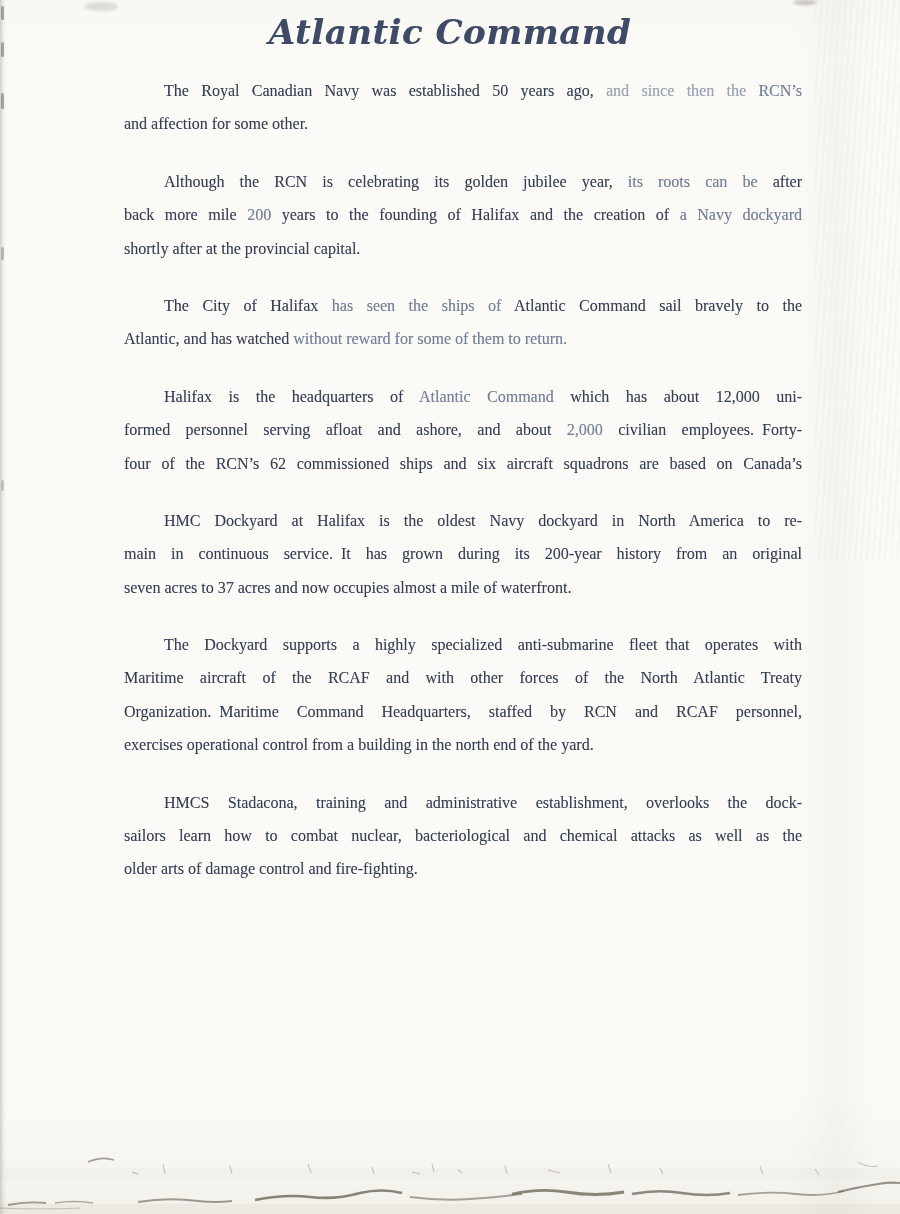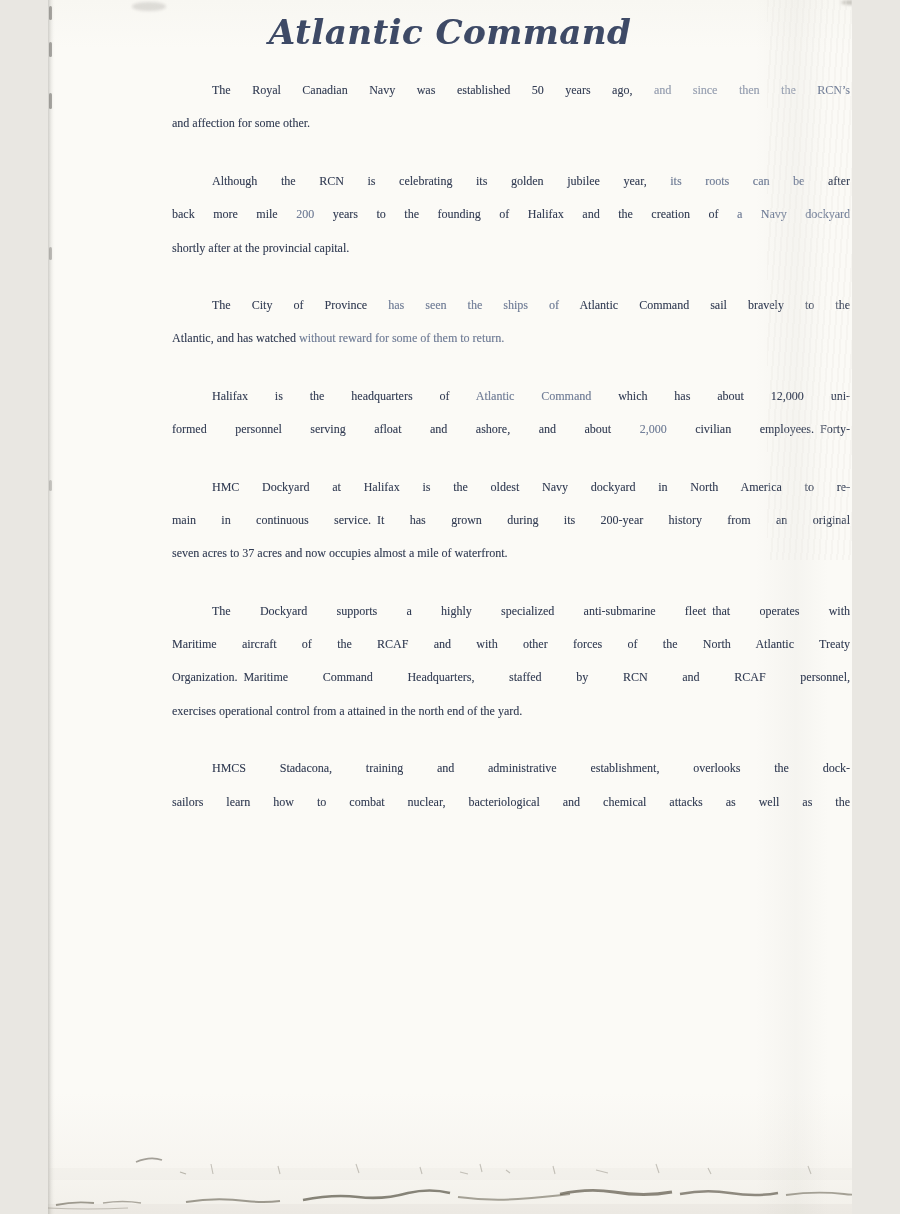--- a/index.html
+++ b/index.html
@@ -1,18 +1,18 @@
 <!DOCTYPE html>
 <html><head>
 <meta charset="utf-8">
 <style>
   html, body { margin: 0; padding: 0; background: #e9e7e2; }
   .page {
     position: relative;
-    width: 804px;
+    width: 900px;
     height: 1214px;
     margin: 0 auto;
     overflow: hidden;
     background-color: #faf9f5;
     background-image:
       linear-gradient(90deg, rgba(0,0,0,0) 88%, rgba(150,148,140,0.06) 93%, rgba(0,0,0,0) 97%),
       linear-gradient(180deg, #f8f7f2 0%, #fbfaf6 4%, #fbfaf6 90%, #f7f5f0 96%, #f2f0ea 100%);
     font-family: "Liberation Serif", serif;
   }
 
@@ -42,21 +42,21 @@
     font-weight: 600;
     font-size: 34px;
     letter-spacing: 0.5px;
     color: #3e4a66;
     text-shadow: 0.3px 0.3px 0.5px rgba(62,74,102,0.35);
   }
 
   
   .doc-body {
     position: absolute; left: 124px; top: 74px; width: 678px;
-    font-size: 12px; color: #333d54;
+    font-size: 16px; color: #333d54;
     text-shadow: 0.2px 0.2px 0.3px rgba(45,55,80,0.30);
   }
   .paragraph { margin: 0 0 24px 0; }
   .line {
     height: 33.4px; line-height: 33.4px;
     text-align: justify; text-align-last: justify;
     overflow: hidden; white-space: normal;
   }
   .line.first { text-indent: 40px; }
   .line.last { text-align-last: left; }
@@ -75,41 +75,43 @@
       <div class="paragraph">
         <div class="line first"><span class="f0">The Royal Canadian Navy was established 50 years ago, </span><span class="f2">and since then the </span><span class="f1">RCN’s</span></div>
         <div class="line last"><span class="f0">and affection for some other.</span></div>
       </div>
       <div class="paragraph">
         <div class="line first"><span class="f0">Although the RCN is celebrating its golden jubilee year, </span><span class="f1">its roots can be </span><span class="f0">after</span></div>
         <div class="line"><span class="f0">back more mile </span><span class="f1">200 </span><span class="f0">years to the founding of Halifax and the creation of </span><span class="f1">a Navy dockyard</span></div>
         <div class="line last"><span class="f0">shortly after at the provincial capital.</span></div>
       </div>
       <div class="paragraph">
-        <div class="line first"><span class="f0">The City of Province </span><span class="f1">has seen the ships of </span><span class="f0">Atlantic Command sail bravely to the</span></div>
+        <div class="line first"><span class="f0">The City of Halifax </span><span class="f1">has seen the ships of </span><span class="f0">Atlantic Command sail bravely to the</span></div>
         <div class="line last"><span class="f0">Atlantic, and has watched </span><span class="f1">without reward for some of them to return.</span></div>
       </div>
       <div class="paragraph">
         <div class="line first"><span class="f0">Halifax is the headquarters of </span><span class="f1">Atlantic Command </span><span class="f0">which has about 12,000 uni-</span></div>
         <div class="line"><span class="f0">formed personnel serving afloat and ashore, and about </span><span class="f1">2,000 </span><span class="f0">civilian employees. Forty-</span></div>
+        <div class="line"><span class="f0">four of the RCN’s 62 commissioned ships and six aircraft squadrons are based on Canada’s</span></div>
       </div>
       <div class="paragraph">
         <div class="line first"><span class="f0">HMC Dockyard at Halifax is the oldest Navy dockyard in North America to re-</span></div>
         <div class="line"><span class="f0">main in continuous service. It has grown during its 200-year history from an original</span></div>
         <div class="line last"><span class="f0">seven acres to 37 acres and now occupies almost a mile of waterfront.</span></div>
       </div>
       <div class="paragraph">
         <div class="line first"><span class="f0">The Dockyard supports a highly specialized anti-submarine fleet that operates with</span></div>
         <div class="line"><span class="f0">Maritime aircraft of the RCAF and with other forces of the North Atlantic Treaty</span></div>
         <div class="line"><span class="f0">Organization. Maritime Command Headquarters, staffed by RCN and RCAF personnel,</span></div>
-        <div class="line last"><span class="f0">exercises operational control from a attained in the north end of the yard.</span></div>
+        <div class="line last"><span class="f0">exercises operational control from a building in the north end of the yard.</span></div>
       </div>
       <div class="paragraph">
         <div class="line first"><span class="f0">HMCS Stadacona, training and administrative establishment, overlooks the dock-</span></div>
         <div class="line"><span class="f0">sailors learn how to combat nuclear, bacteriological and chemical attacks as well as the</span></div>
+        <div class="line last"><span class="f0">older arts of damage control and fire-fighting.</span></div>
       </div>
     </div>
 
   <div class="left-edge"></div>
   <div class="edge-dash" style="top:6px;height:14px;"></div>
   <div class="edge-dash" style="top:42px;height:15px;"></div>
   <div class="edge-dash" style="top:93px;height:16px;"></div>
   <div class="edge-dash" style="top:247px;height:13px;opacity:.7;"></div>
   <div class="edge-dash" style="top:480px;height:11px;opacity:.55;"></div>
 

